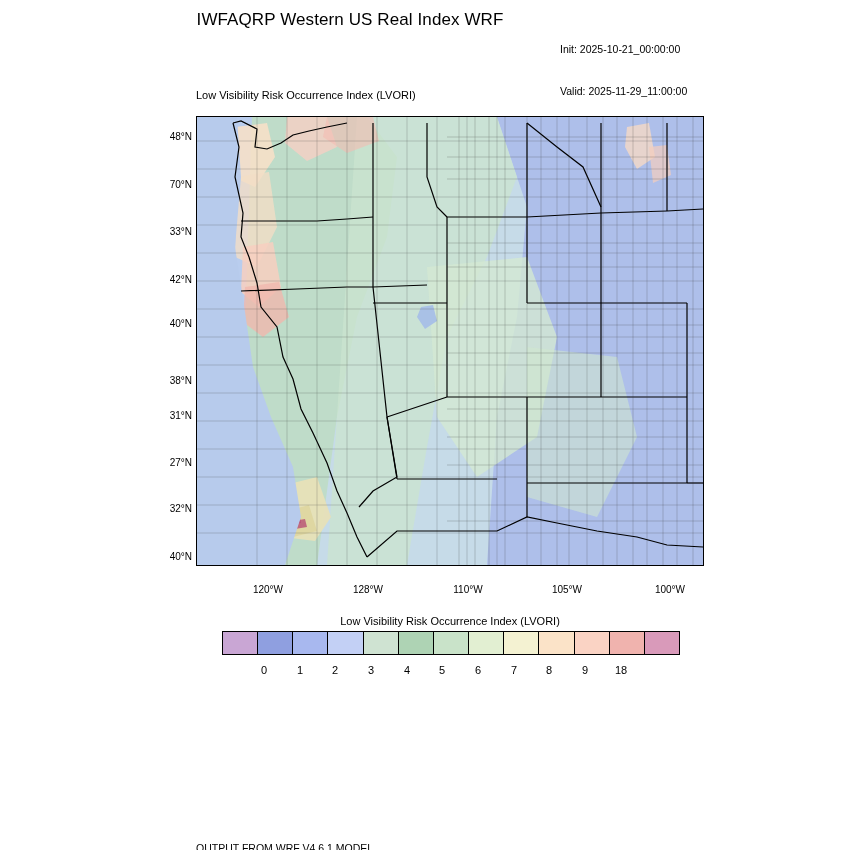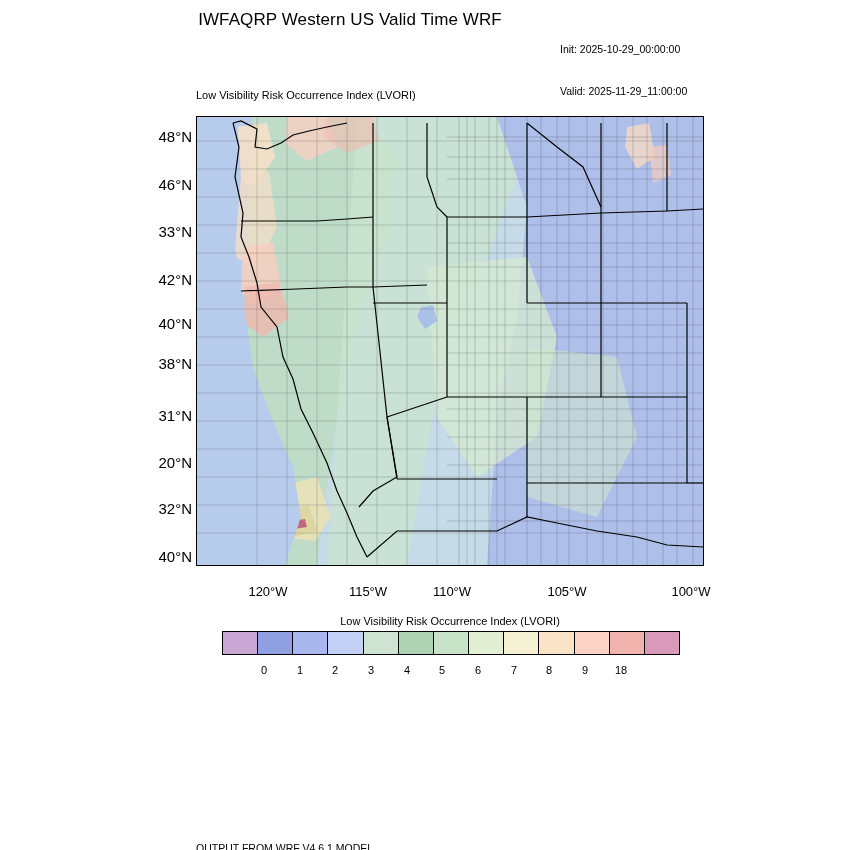--- a/index.html
+++ b/index.html
@@ -48,29 +48,29 @@
     position: absolute;
     left: 0; top: 0;
     width: 506px; height: 448px;
   }
 
   
   .ytick {
     right: 0;
     width: 46px;
     text-align: right;
-    font-size: 15px;
+    font-size: 10px;
     transform: translateY(-50%);
   }
   #ylabels { left: 142px; top: 116px; width: 50px; height: 450px; }
   .xtick {
     top: 0;
     width: 60px;
     text-align: center;
-    font-size: 13px;
+    font-size: 10px;
     transform: translateX(-30px);
   }
   #xlabels { left: 196px; top: 584px; width: 508px; height: 20px; }
 
   
   #cbar-title {
     left: 196px; top: 615px;
     width: 508px;
     text-align: center;
     font-size: 11px;
@@ -101,23 +101,23 @@
   #footer {
     left: 196px; top: 816px;
     font-size: 10.5px;
     line-height: 13px;
     white-space: pre;
   }
 </style>
 </head>
 <body>
 
-<div class="abs" id="main-title">IWFAQRP Western US Valid Time WRF</div>
+<div class="abs" id="main-title">IWFAQRP Western US Real Index WRF</div>
 <div class="abs" id="init-valid">
-  <div>Init: 2025-10-29_00:00:00</div>
+  <div>Init: 2025-10-21_00:00:00</div>
   <div>Valid: 2025-11-29_11:00:00</div>
 </div>
 
 <div class="abs" id="plot-subtitle">Low Visibility Risk Occurrence Index   (LVORI)</div>
 
 <div class="abs" id="map-frame">
   <svg id="map-canvas" viewBox="0 0 506 448" preserveAspectRatio="none">
     <defs>
       <clipPath id="frameclip">
           <rect x="0" y="0" width="506" height="448"></rect>
@@ -205,37 +205,37 @@
 
       <g fill="none" stroke="#000000" stroke-width="1.2">
         <path d="M170,440 L200,414 L250,414 L300,414 L330,400 L360,406 L400,414 L440,420 L470,428 L506,430"></path>
       </g>
     </g>
   </svg>
 </div>
 
 <div class="abs" id="ylabels">
   <div class="ytick abs" style="top:20px">48°N</div>
-  <div class="ytick abs" style="top:68px">46°N</div>
+  <div class="ytick abs" style="top:68px">70°N</div>
   <div class="ytick abs" style="top:115px">33°N</div>
   <div class="ytick abs" style="top:163px">42°N</div>
   <div class="ytick abs" style="top:207px">40°N</div>
-  <div class="ytick abs" style="top:247px">38°N</div>
+  <div class="ytick abs" style="top:264px">38°N</div>
   <div class="ytick abs" style="top:299px">31°N</div>
-  <div class="ytick abs" style="top:346px">20°N</div>
+  <div class="ytick abs" style="top:346px">27°N</div>
   <div class="ytick abs" style="top:392px">32°N</div>
   <div class="ytick abs" style="top:440px">40°N</div>
 </div>
 
 <div class="abs" id="xlabels">
   <div class="xtick abs" style="left:72px">120°W</div>
-  <div class="xtick abs" style="left:172px">115°W</div>
-  <div class="xtick abs" style="left:256px">110°W</div>
+  <div class="xtick abs" style="left:172px">128°W</div>
+  <div class="xtick abs" style="left:272px">110°W</div>
   <div class="xtick abs" style="left:371px">105°W</div>
-  <div class="xtick abs" style="left:495px">100°W</div>
+  <div class="xtick abs" style="left:474px">100°W</div>
 </div>
 
 <div class="abs" id="cbar-title">Low Visibility Risk Occurrence Index  (LVORI)</div>
 <div class="abs" id="cbar">
   <div class="swatch" style="background:#c9a6d4"></div>
   <div class="swatch" style="background:#8f9fe0"></div>
   <div class="swatch" style="background:#a8b8ef"></div>
   <div class="swatch" style="background:#c3d0f5"></div>
   <div class="swatch" style="background:#cfe3d2"></div>
   <div class="swatch" style="background:#aed3b4"></div>

